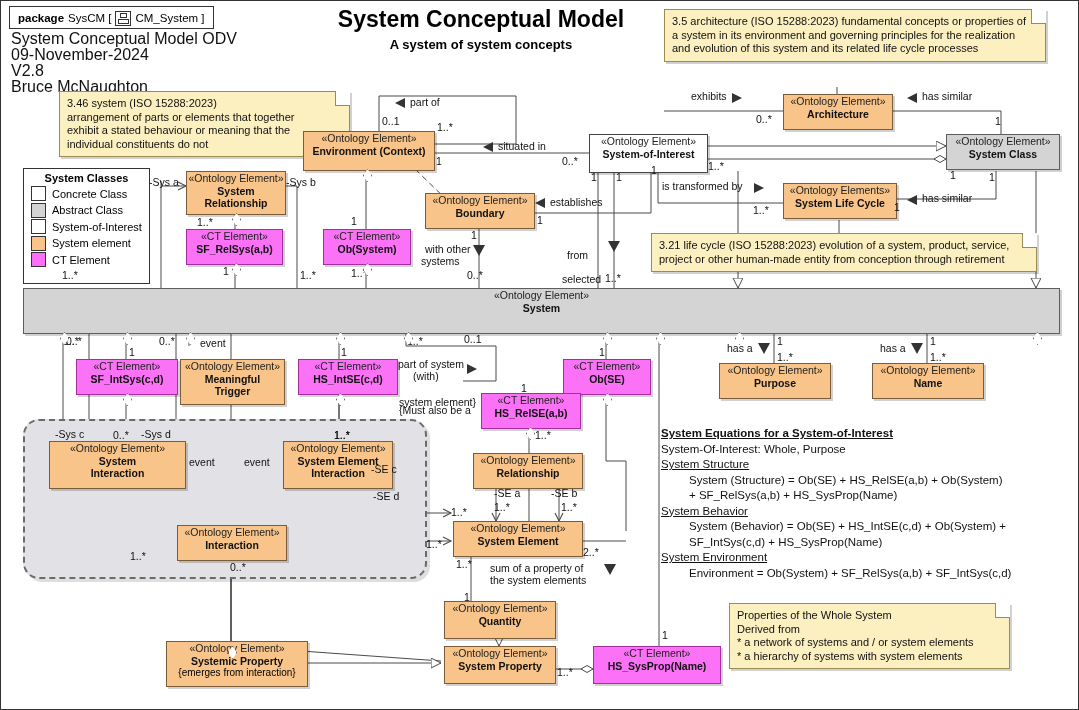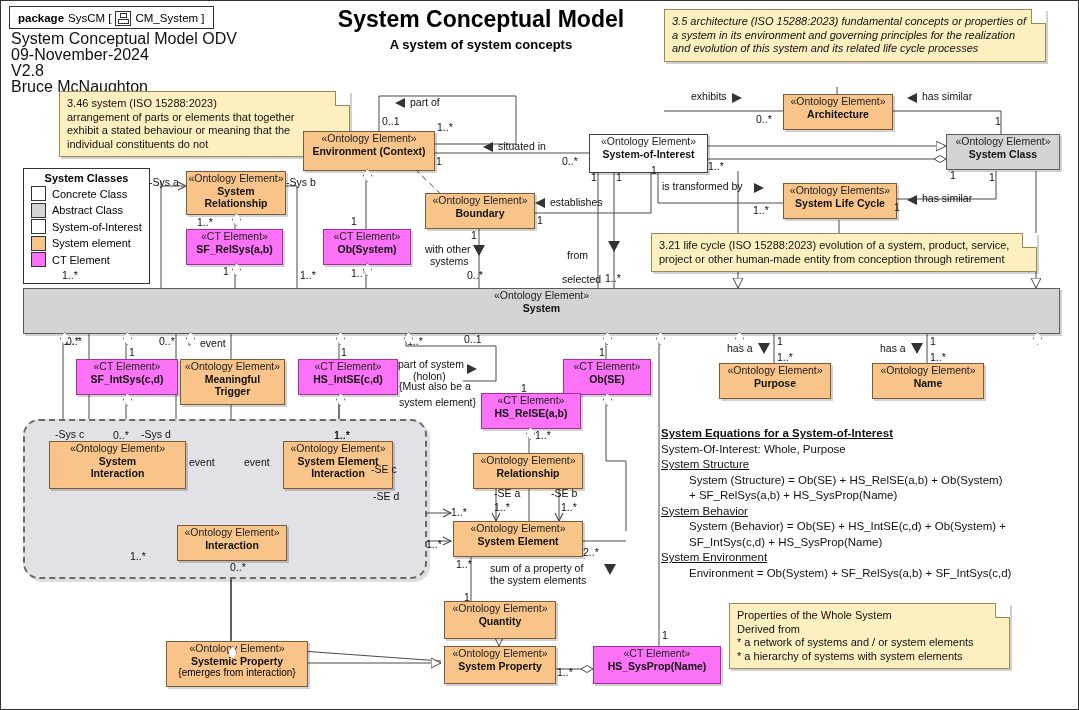--- a/index.html
+++ b/index.html
@@ -221,21 +221,21 @@
   <div class="title" id="sub-title">A system of system concepts</div>
 
   <div class="note" style="left:10px;top:90px;width:275px;margin-left:48px;">
     <div class="fold"></div>
     <p>3.46 system (ISO 15288:2023)</p>
     <p>arrangement of parts or elements that together</p>
     <p>exhibit a stated behaviour or meaning that the</p>
     <p>individual constituents do not</p>
   </div>
 
-  <div class="note" style="left:663px;top:8px;width:366px;font-style:italic;">
+  <div class="note" style="left:663px;top:8px;width:366px;">
     <div class="fold"></div>
     <p>3.5 architecture (ISO 15288:2023)  fundamental concepts or properties of</p>
     <p>a system in its environment and governing principles for the realization</p>
     <p>and evolution of this system and its related life cycle processes</p>
   </div>
 
   <div class="note" style="left:650px;top:232px;width:370px;">
     <div class="fold"></div>
     <p>3.21 life cycle (ISO 15288:2023)  evolution of a system, product, service,</p>
     <p>project or other human-made entity from conception through retirement</p>
@@ -418,21 +418,21 @@
   <div class="lbl" style="left:497px;top:140px;">situated in</div>
   <div class="tri-l" style="left:482px;top:141px;"></div>
   <div class="card" style="left:435px;top:154px;">1</div>
   <div class="card" style="left:561px;top:154px;">0..*</div>
 
   <div class="lbl" style="left:549px;top:196px;">establishes</div>
   <div class="tri-l" style="left:534px;top:197px;"></div>
   <div class="card" style="left:536px;top:213px;">1</div>
 
   <div class="lbl" style="left:424px;top:243px;">with other</div>
-  <div class="lbl" style="left:429px;top:255px;">systems</div>
+  <div class="lbl" style="left:420px;top:255px;">systems</div>
   <div class="tri-d" style="left:472px;top:244px;"></div>
   <div class="card" style="left:470px;top:228px;">1</div>
   <div class="card" style="left:466px;top:268px;">0..*</div>
 
   <div class="lbl" style="left:690px;top:90px;">exhibits</div>
   <div class="tri-r" style="left:731px;top:92px;"></div>
   <div class="card" style="left:755px;top:112px;">0..*</div>
 
   <div class="lbl" style="left:921px;top:90px;">has similar</div>
   <div class="tri-l" style="left:906px;top:92px;"></div>
@@ -468,23 +468,23 @@
   <div class="card" style="left:350px;top:214px;">1</div>
   <div class="card" style="left:350px;top:266px;">1..*</div>
 
   <div class="card" style="left:65px;top:334px;">0..*</div>
   <div class="card" style="left:128px;top:345px;">1</div>
   <div class="card" style="left:158px;top:334px;">0..*</div>
   <div class="lbl" style="left:199px;top:337px;">event</div>
   <div class="card" style="left:340px;top:345px;">1</div>
 
   <div class="lbl" style="left:397px;top:358px;">part of system</div>
-  <div class="lbl" style="left:412px;top:370px;">(holon)</div>
+  <div class="lbl" style="left:412px;top:370px;">(with)</div>
   <div class="tri-r" style="left:466px;top:363px;"></div>
-  <div class="lbl" style="left:398px;top:380px;">{Must also be a</div>
+  <div class="lbl" style="left:398px;top:404px;">{Must also be a</div>
   <div class="lbl" style="left:398px;top:396px;">system element}</div>
   <div class="card" style="left:406px;top:334px;">1..*</div>
   <div class="card" style="left:463px;top:332px;">0..1</div>
 
   <div class="lbl" style="left:54px;top:428px;">-Sys c</div>
   <div class="lbl" style="left:140px;top:428px;">-Sys d</div>
   <div class="card" style="left:112px;top:428px;">0..*</div>
   <div class="lbl" style="left:188px;top:456px;">event</div>
   <div class="lbl" style="left:243px;top:456px;">event</div>
   <div class="card" style="left:333px;top:428px;">1..*</div>

